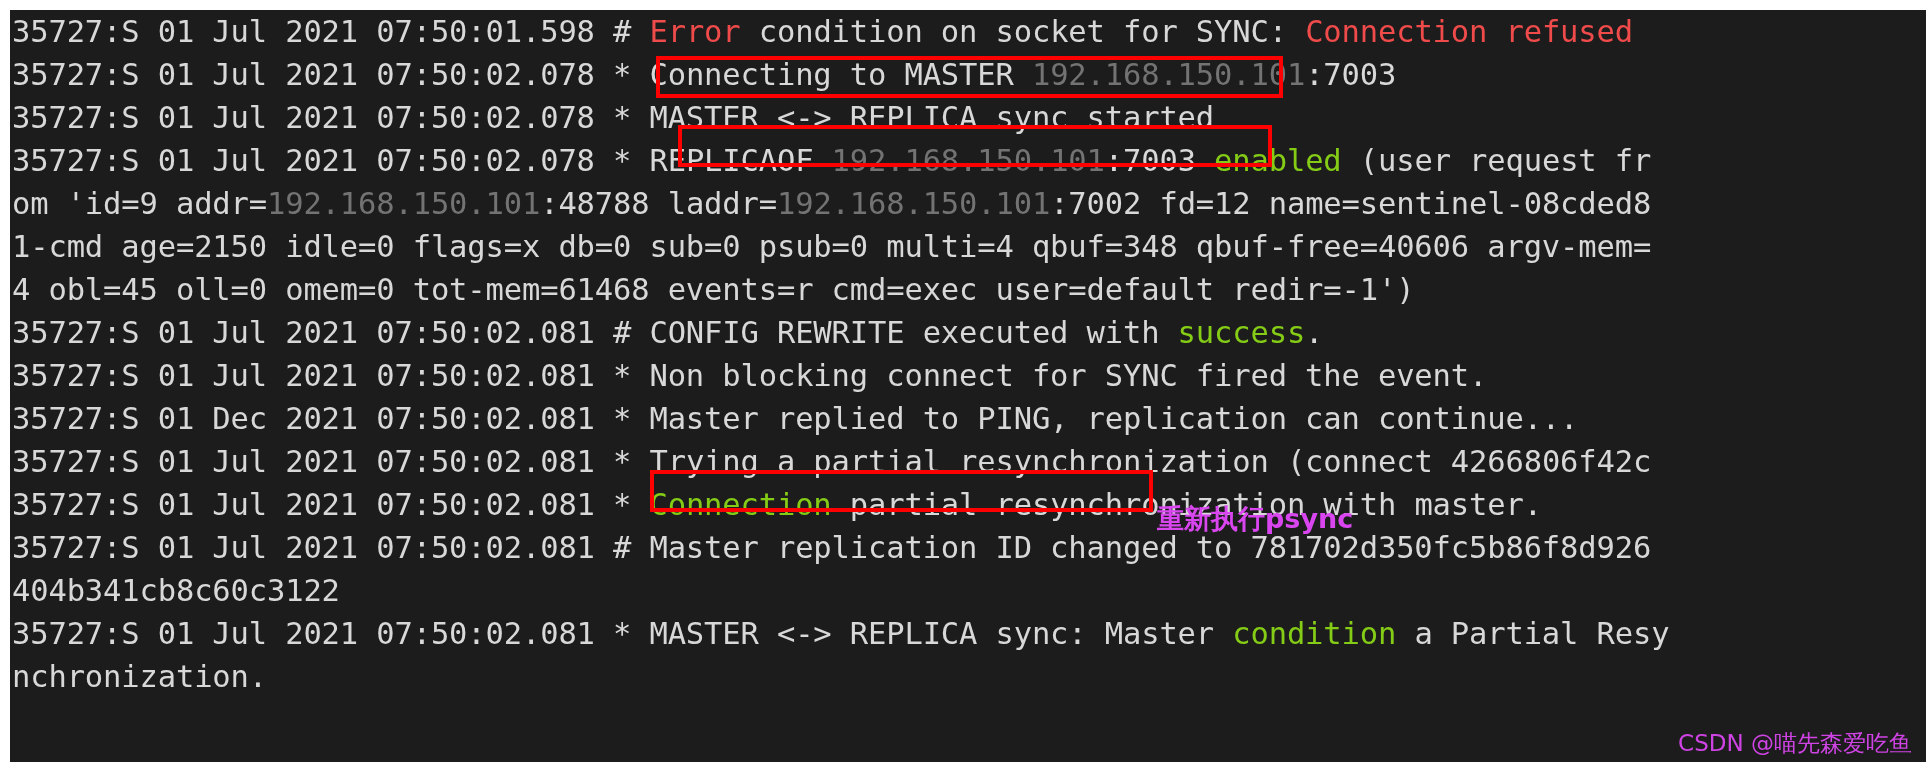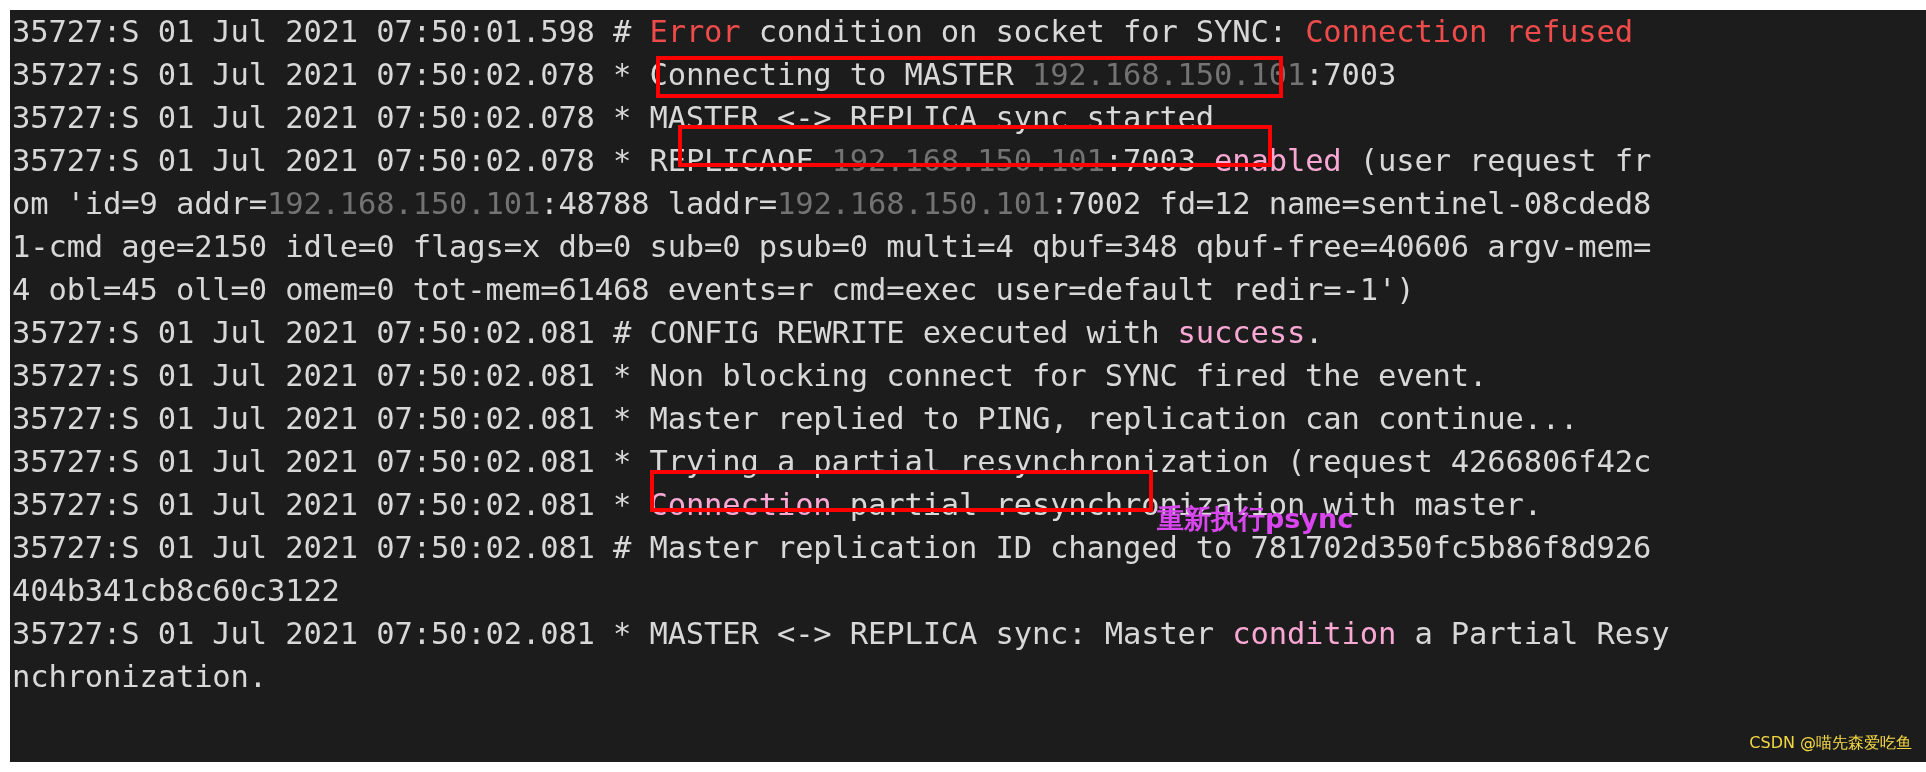--- a/index.html
+++ b/index.html
@@ -32,21 +32,21 @@
     white-space: pre;
     font-size: 30.5px;
     letter-spacing: -0.15px;
     color: #d4d4d4;
     padding-left: 2px;
   }
 
   
   .c-default { color: #d8d8d8; }
   .c-red     { color: #f04b4b; }
-  .c-green   { color: #f9a8d4; }
+  .c-green   { color: #84cc16; }
   .c-magenta { color: #737373; }
 
   
   .hl-box {
     position: absolute;
     border: 4px solid #ff0000;
     box-sizing: border-box;
     pointer-events: none;
   }
 
@@ -57,44 +57,44 @@
     font-weight: bold;
     font-size: 27px;
     line-height: 27px;
     white-space: pre;
   }
 
   #watermark {
     position: absolute;
     right: 14px;
     bottom: 6px;
-    color: #fde047;
+    color: #d946ef;
     font-family: "DejaVu Sans", "Liberation Sans", sans-serif;
-    font-size: 16px;
+    font-size: 23px;
     line-height: 26px;
     white-space: pre;
     opacity: 0.95;
   }
 </style>
 </head>
 <body>
 
 <div id="terminal" style="background: rgb(28, 28, 28);">
   <div id="log-output">
       <div class="log-line"><span class="c-default">35727:S 01 Jul 2021 07:50:01.598 # </span><span class="c-red">Error</span><span class="c-default"> condition on socket for SYNC: </span><span class="c-red">Connection refused</span></div>
       <div class="log-line"><span class="c-default">35727:S 01 Jul 2021 07:50:02.078 * </span><span class="c-default">Connecting to MASTER </span><span class="c-magenta">192.168.150.101</span><span class="c-default">:7003</span></div>
       <div class="log-line"><span class="c-default">35727:S 01 Jul 2021 07:50:02.078 * MASTER &lt;-&gt; REPLICA sync started</span></div>
       <div class="log-line"><span class="c-default">35727:S 01 Jul 2021 07:50:02.078 * </span><span class="c-default">REPLICAOF </span><span class="c-magenta">192.168.150.101</span><span class="c-default">:7003 </span><span class="c-green">enabled</span><span class="c-default"> (user request fr</span></div>
       <div class="log-line"><span class="c-default">om 'id=9 addr=</span><span class="c-magenta">192.168.150.101</span><span class="c-default">:48788 laddr=</span><span class="c-magenta">192.168.150.101</span><span class="c-default">:7002 fd=12 name=sentinel-08cded8</span></div>
       <div class="log-line"><span class="c-default">1-cmd age=2150 idle=0 flags=x db=0 sub=0 psub=0 multi=4 qbuf=348 qbuf-free=40606 argv-mem=</span></div>
       <div class="log-line"><span class="c-default">4 obl=45 oll=0 omem=0 tot-mem=61468 events=r cmd=exec user=default redir=-1')</span></div>
       <div class="log-line"><span class="c-default">35727:S 01 Jul 2021 07:50:02.081 # CONFIG REWRITE executed with </span><span class="c-green">success</span><span class="c-default">.</span></div>
       <div class="log-line"><span class="c-default">35727:S 01 Jul 2021 07:50:02.081 * Non blocking connect for SYNC fired the event.</span></div>
-      <div class="log-line"><span class="c-default">35727:S 01 Jul 2021 07:50:02.081 * Master replied to PING, replication can continue...</span></div>
-      <div class="log-line"><span class="c-default">35727:S 01 Jul 2021 07:50:02.081 * </span><span class="c-default">Trying a partial resynchronization</span><span class="c-default"> (request 4266806f42c</span></div>
+      <div class="log-line"><span class="c-default">35727:S 01 Dec 2021 07:50:02.081 * Master replied to PING, replication can continue...</span></div>
+      <div class="log-line"><span class="c-default">35727:S 01 Jul 2021 07:50:02.081 * </span><span class="c-default">Trying a partial resynchronization</span><span class="c-default"> (connect 4266806f42c</span></div>
       <div class="log-line"><span class="c-default">35727:S 01 Jul 2021 07:50:02.081 * </span><span class="c-green">Connection</span><span class="c-default"> partial resynchronization with master.</span></div>
       <div class="log-line"><span class="c-default">35727:S 01 Jul 2021 07:50:02.081 # Master replication ID changed to 781702d350fc5b86f8d926</span></div>
       <div class="log-line"><span class="c-default">404b341cb8c60c3122</span></div>
       <div class="log-line"><span class="c-default">35727:S 01 Jul 2021 07:50:02.081 * MASTER &lt;-&gt; REPLICA sync: Master </span><span class="c-green">condition</span><span class="c-default"> a Partial Resy</span></div>
       <div class="log-line"><span class="c-default">nchronization.</span></div>
     </div>
   <div id="overlay-layer">
       <div class="hl-box" id="box-connecting-to-master" style="left: 646px; top: 46px; width: 627px; height: 42px; border-color: rgb(255, 0, 0);"></div>
       <div class="hl-box" id="box-replicaof-enabled" style="left: 668px; top: 115px; width: 594px; height: 42px; border-color: rgb(255, 0, 0);"></div>
       <div class="hl-box" id="box-trying-partial-resync" style="left: 640px; top: 460px; width: 503px; height: 42px; border-color: rgb(255, 0, 0);"></div>

